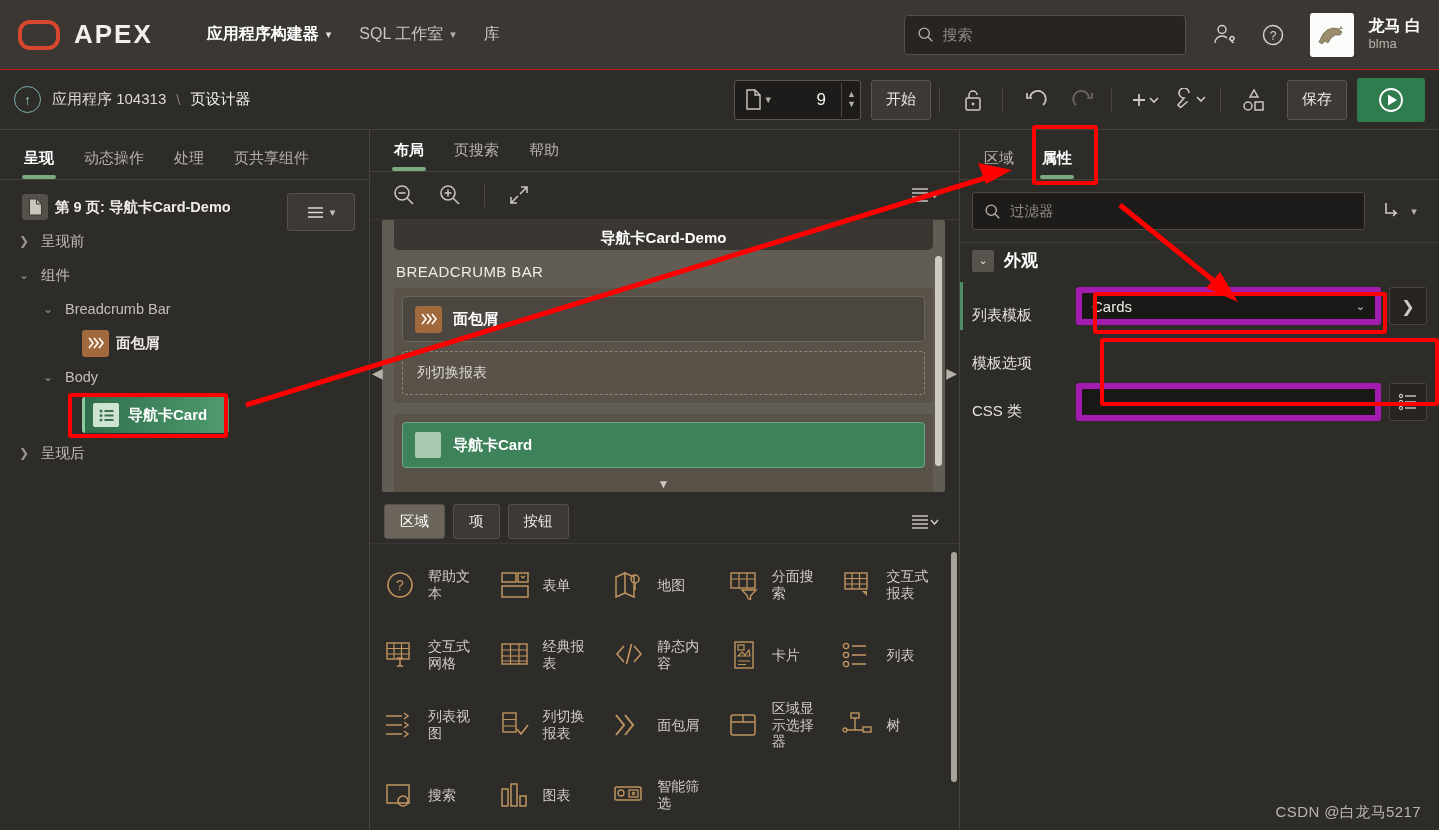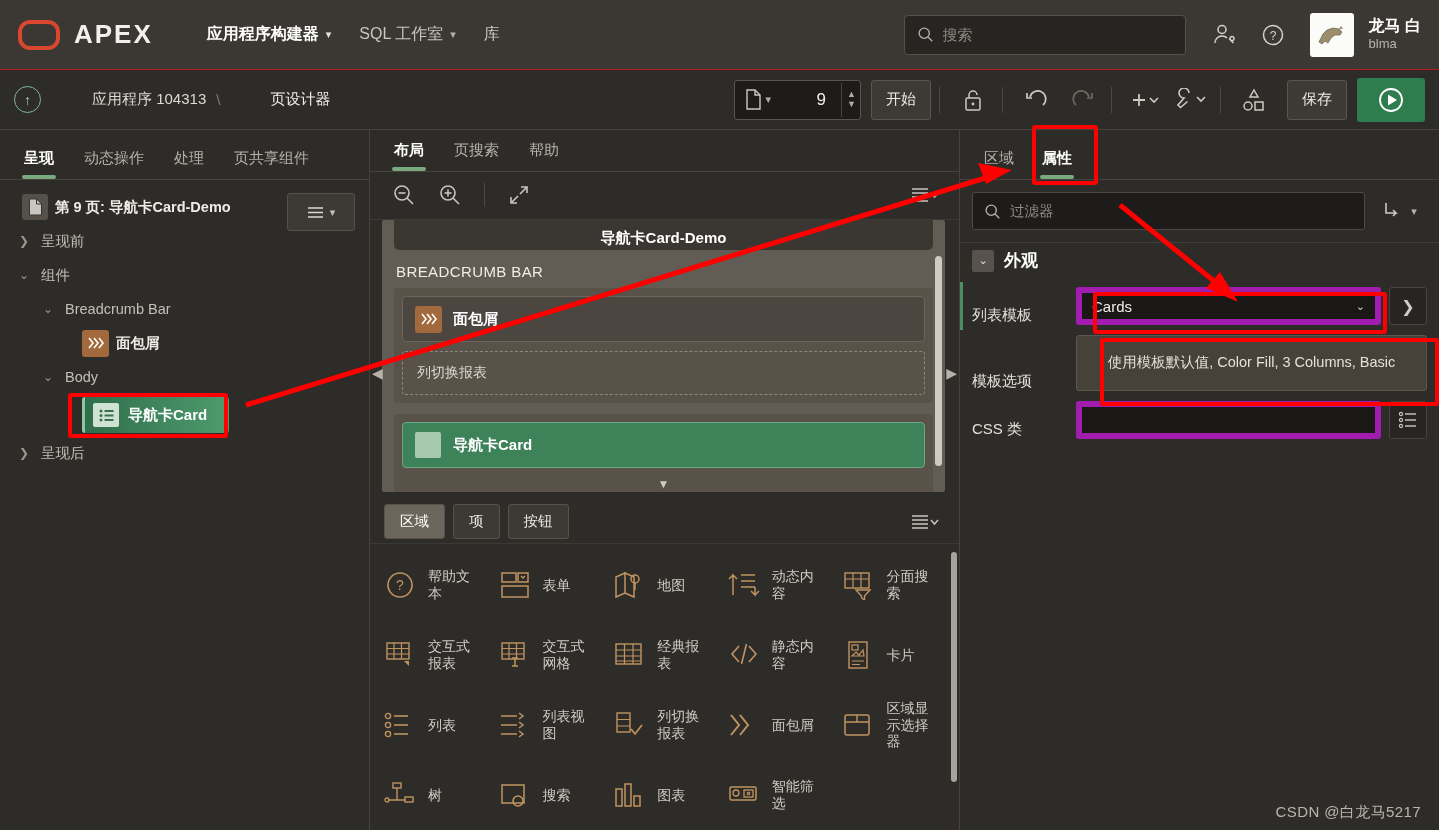--- a/index.html
+++ b/index.html
@@ -67,21 +67,21 @@
     height: 60px; background: #2e2c29;
     display: flex; align-items: center;
     padding: 0 14px; border-bottom: 1px solid #46423c;
   }
   .up-circle {
     width: 27px; height: 27px; border-radius: 50%;
     border: 1px solid #7fb3ae; color: #9cc9c4;
     display: flex; align-items: center; justify-content: center;
     font-size: 14px; margin-right: 11px; cursor: pointer;
   }
-  .crumb { font-size: 15px; color: #dedad4; cursor: pointer; margin-left: 40px; }
+  .crumb { font-size: 15px; color: #dedad4; cursor: pointer; }
   .crumb-sep { color: #7d786f; margin: 0 10px; font-size: 15px; }
   .crumb.cur { color: #f0eeea; }
   .tb-spacer { flex: 1; }
   .page-sel {
     display: flex; align-items: center; height: 40px;
     background: #1e1c1a; border: 1px solid #5b554d; border-radius: 3px;
     padding: 0 4px 0 10px; gap: 8px;
   }
   .page-sel .pg-ico { display: flex; align-items: center; gap: 4px; color: #ccc8c2; }
   .page-sel .pg-num {
@@ -657,30 +657,20 @@
                   <path d="M3 7l9-4v20l-9 4zM12 3l9 4v20l-9-4z" fill="none" stroke="#c09460" stroke-width="1.5"></path>
                   <circle cx="22" cy="9" r="4" fill="none" stroke="#c09460" stroke-width="1.5"></circle>
                   <path d="M22 13v7" stroke="#c09460" stroke-width="1.5"></path>
                 </svg>
             </span>
             <span class="gal-lbl">地图</span>
           </div>
           <div class="gal-item">
             <span class="gal-ico">
               <svg width="32" height="30" viewBox="0 0 32 30">
-                  <path d="M5 25V5l4 4M5 5l-4 4" stroke="#c09460" stroke-width="1.5" fill="none"></path>
-                  <path d="M13 5h14M13 11h14M13 17h14" stroke="#c09460" stroke-width="1.5"></path>
-                  <path d="M27 17v8l-4-4M27 25l4-4" stroke="#c09460" stroke-width="1.5" fill="none"></path>
-                </svg>
-            </span>
-            <span class="gal-lbl">动态内容</span>
-          </div>
-          <div class="gal-item">
-            <span class="gal-ico">
-              <svg width="32" height="30" viewBox="0 0 32 30">
                   <rect x="3" y="3" width="24" height="15" fill="none" stroke="#c09460" stroke-width="1.4"></rect>
                   <path d="M11 3v15M19 3v15M3 9h24" stroke="#c09460" stroke-width="1.2"></path>
                   <path d="M14 20h14l-5.5 6v4l-3-2v-2z" fill="none" stroke="#c09460" stroke-width="1.4"></path>
                 </svg>
             </span>
             <span class="gal-lbl">分面搜索</span>
           </div>
 
           <div class="gal-item">
             <span class="gal-ico">
@@ -858,21 +848,20 @@
         <span class="prop-lbl">列表模板</span>
         <div class="prop-field">
           <span>Cards</span>
           <span class="caret">⌄</span>
         </div>
         <div class="prop-btn">❯</div>
       </div>
 
       <div class="prop-row">
         <span class="prop-lbl">模板选项</span>
-        <div class="prop-field multiline">使用模板默认值, Color Fill, 3 Columns, Basic</div>
       </div>
 
       <div class="prop-row">
         <span class="prop-lbl">CSS 类</span>
         <div class="prop-field"></div>
         <div class="prop-btn">
           <svg width="20" height="18" viewBox="0 0 20 18">
             <circle cx="3" cy="3" r="1.6" fill="none" stroke="#cfcbc5" stroke-width="1.1"></circle>
               <path d="M7 3h11" stroke="#cfcbc5" stroke-width="1.4"></path>
             <circle cx="3" cy="9" r="1.6" fill="none" stroke="#cfcbc5" stroke-width="1.1"></circle>

